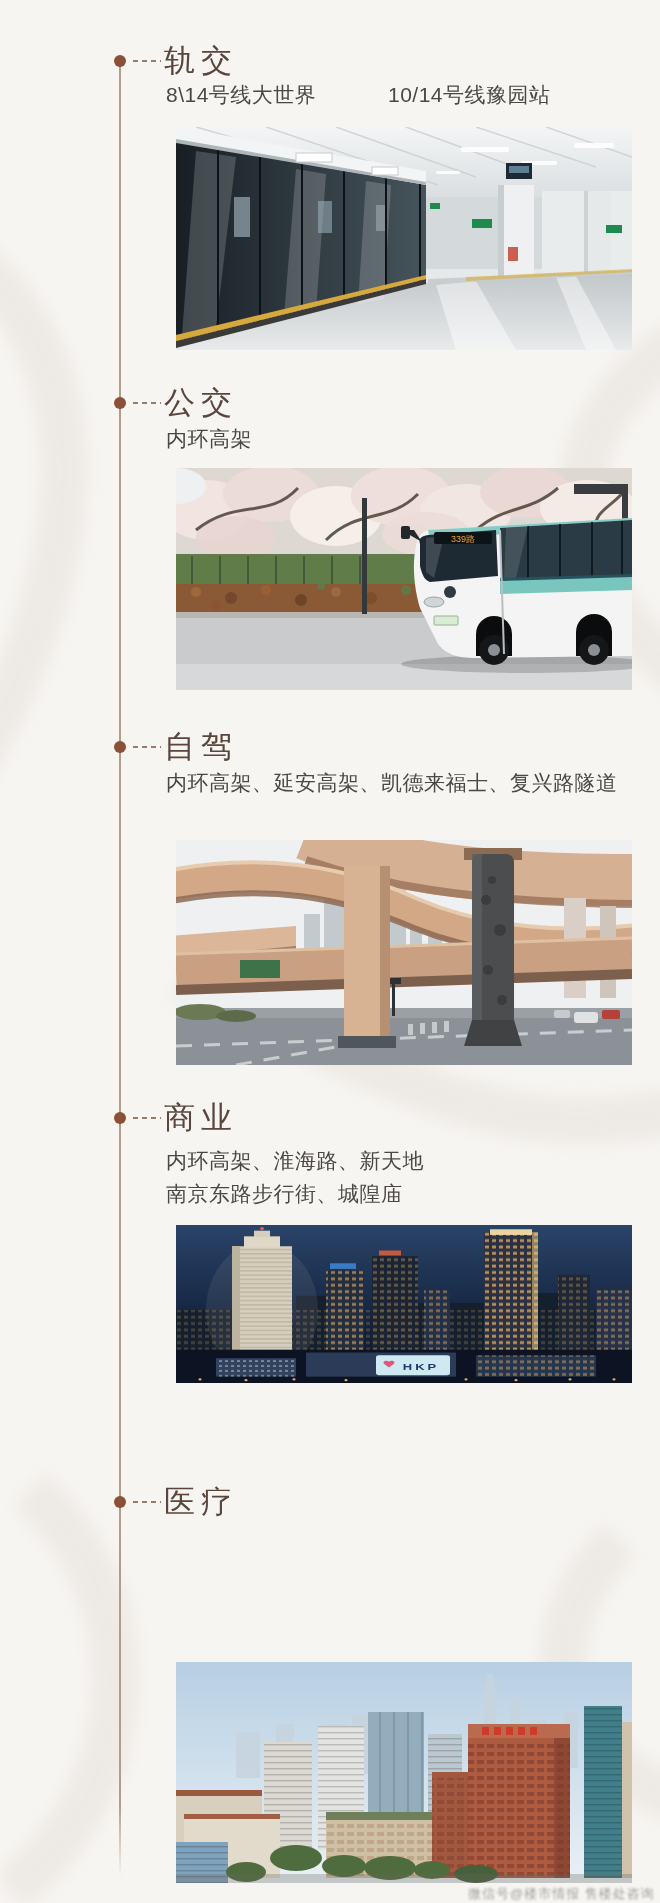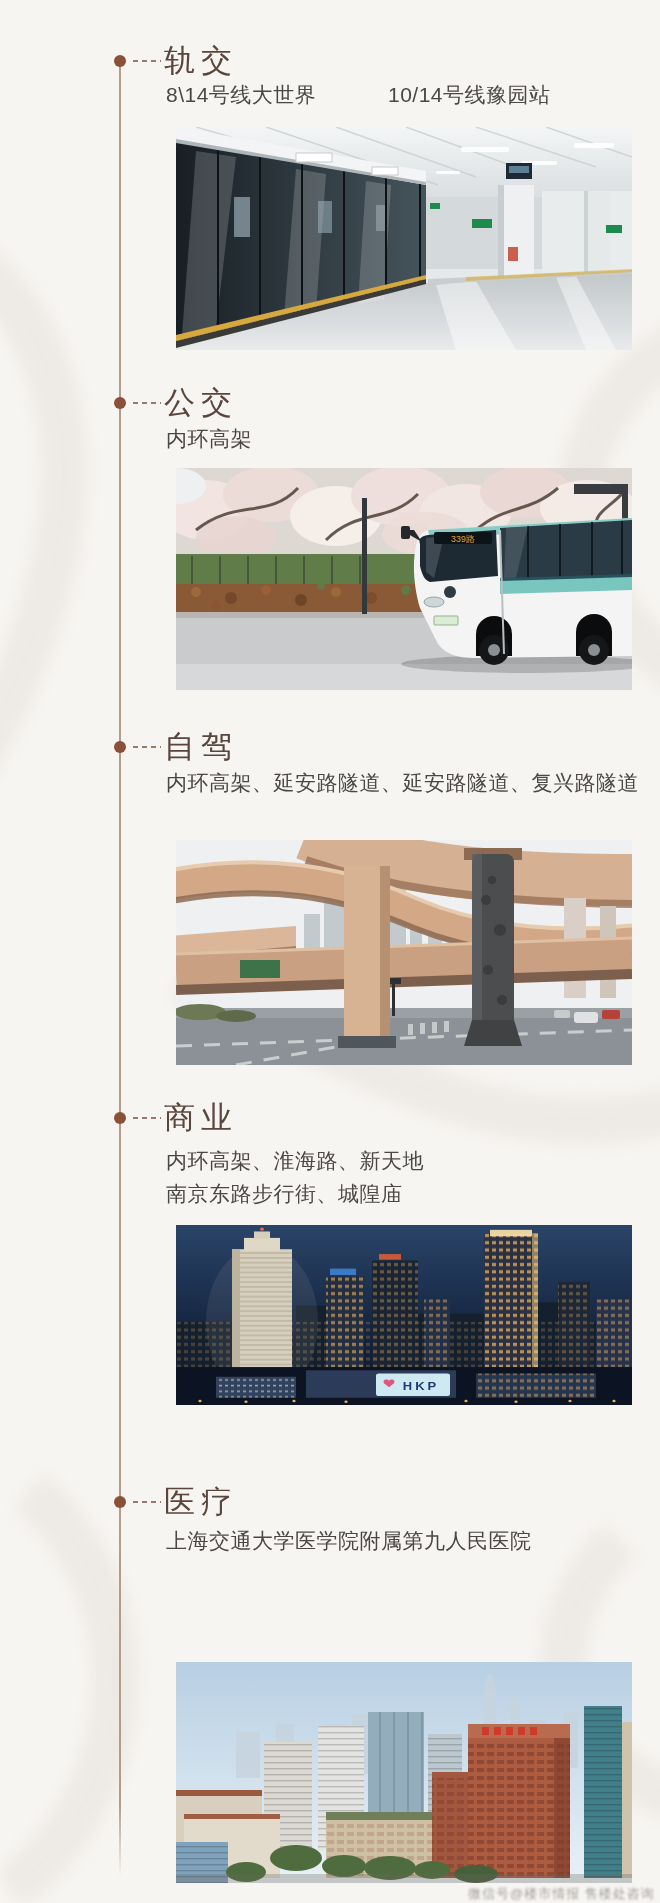--- a/index.html
+++ b/index.html
@@ -214,21 +214,21 @@
       <path d="M400,164 a18,18 0 0 1 36,0 l0,24 -36,0 Z" fill="#0a0c0d"></path>
       <circle cx="418" cy="182" r="15" fill="#141618"></circle>
         <circle cx="418" cy="182" r="6" fill="#8a9094"></circle>
       <line x1="324" y1="62" x2="328" y2="186" stroke="#b9bfc1" stroke-width="2"></line>
     </svg>
   </div>
 
   <div class="bullet" style="top:741px"></div>
   <div class="dashes" style="top:746px"></div>
   <div class="sec-title" style="top:728px">自驾</div>
-  <div class="detail" style="top:768px">内环高架、延安路隧道、延安路隧道、复兴路隧道</div>
+  <div class="detail" style="top:768px">内环高架、延安高架、凯德来福士、复兴路隧道</div>
   <div class="photo" style="top:840px;height:225px">
     <svg viewBox="0 0 456 225" preserveAspectRatio="none">
       <rect width="456" height="225" fill="#eef0f1"></rect>
       <g fill="#bfc6ca" opacity="0.9">
         <rect x="128" y="74" width="16" height="56"></rect>
           <rect x="148" y="52" width="22" height="78"></rect>
         <rect x="174" y="66" width="14" height="64"></rect>
           <rect x="214" y="42" width="16" height="88"></rect>
         <rect x="234" y="60" width="12" height="70"></rect>
           <rect x="252" y="72" width="14" height="58"></rect>
@@ -285,21 +285,21 @@
     </svg>
   </div>
 
   <div class="bullet" style="top:1112px"></div>
   <div class="dashes" style="top:1117px"></div>
   <div class="sec-title" style="top:1099px">商业</div>
   <div class="detail wide" style="top:1144px">
     <div>内环高架、淮海路、新天地</div>
     <div>南京东路步行街、城隍庙</div>
   </div>
-  <div class="photo" style="top:1225px;height:180px">
+  <div class="photo" style="top:1225px;height:158px">
     <svg viewBox="0 0 456 223" preserveAspectRatio="none">
       <defs>
         <linearGradient id="ntSky" x1="0" x2="0" y1="0" y2="1">
           <stop offset="0" stop-color="#2a4468"></stop>
             <stop offset="0.6" stop-color="#14243f"></stop>
             <stop offset="1" stop-color="#0b1527"></stop>
         </linearGradient>
         <pattern id="ntWinG" width="7" height="9" patternUnits="userSpaceOnUse">
             <rect x="1" y="2" width="4" height="4" fill="#d9a85f"></rect>
           </pattern>
@@ -363,21 +363,20 @@
         <circle cx="394" cy="218" r="1.6"></circle>
           <circle cx="438" cy="218" r="1.6"></circle>
       </g>
     </svg>
   </div>
 
   <div class="bullet" style="top:1496px"></div>
   <div class="dashes" style="top:1501px"></div>
   <div class="sec-title" style="top:1483px">医疗</div>
   <div class="detail" style="top:1526px">
-    <div>上海交通大学医学院附属第九人民医院</div>
   </div>
   <div class="photo" style="top:1662px;height:221px">
     <svg viewBox="0 0 456 221" preserveAspectRatio="none">
       <defs>
         <linearGradient id="dySky" x1="0" x2="0" y1="0" y2="1">
             <stop offset="0" stop-color="#b7cfe3"></stop>
             <stop offset="1" stop-color="#e9f1f6"></stop>
           </linearGradient>
         <pattern id="dyHwin" width="10" height="8" patternUnits="userSpaceOnUse">
             <rect x="1" y="2" width="7" height="4" fill="#7a3a2b" opacity="0.55"></rect>

